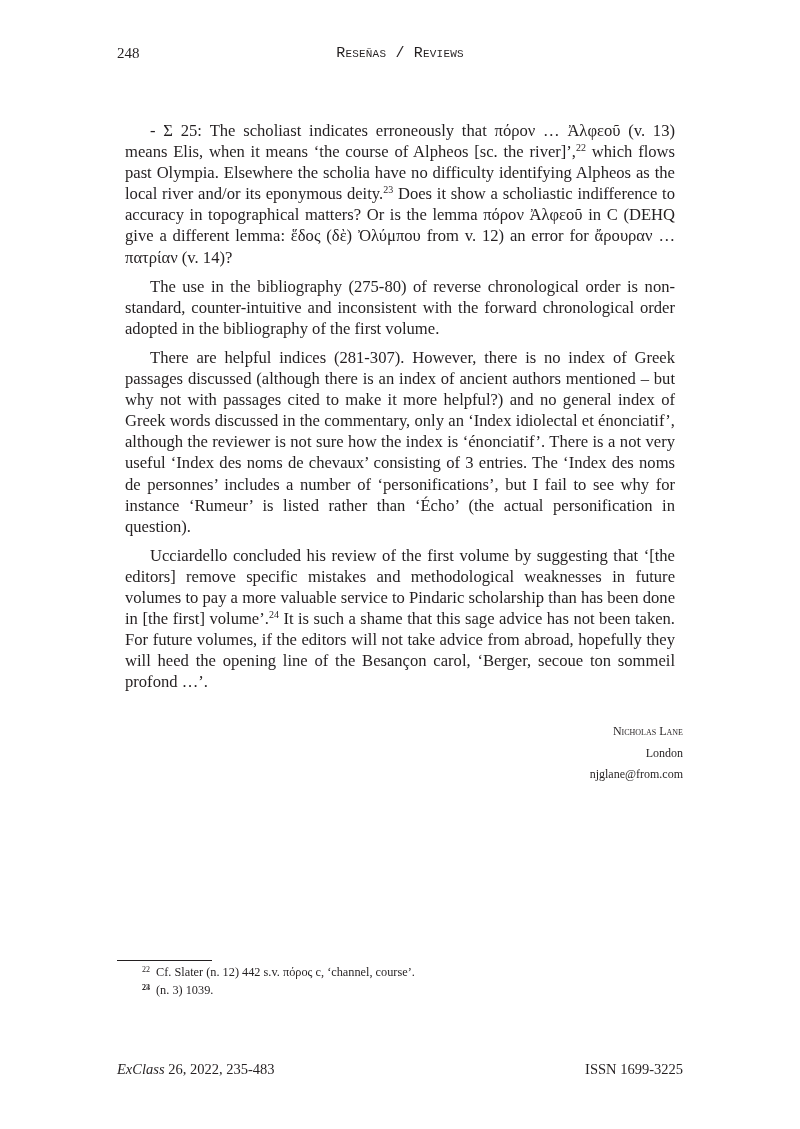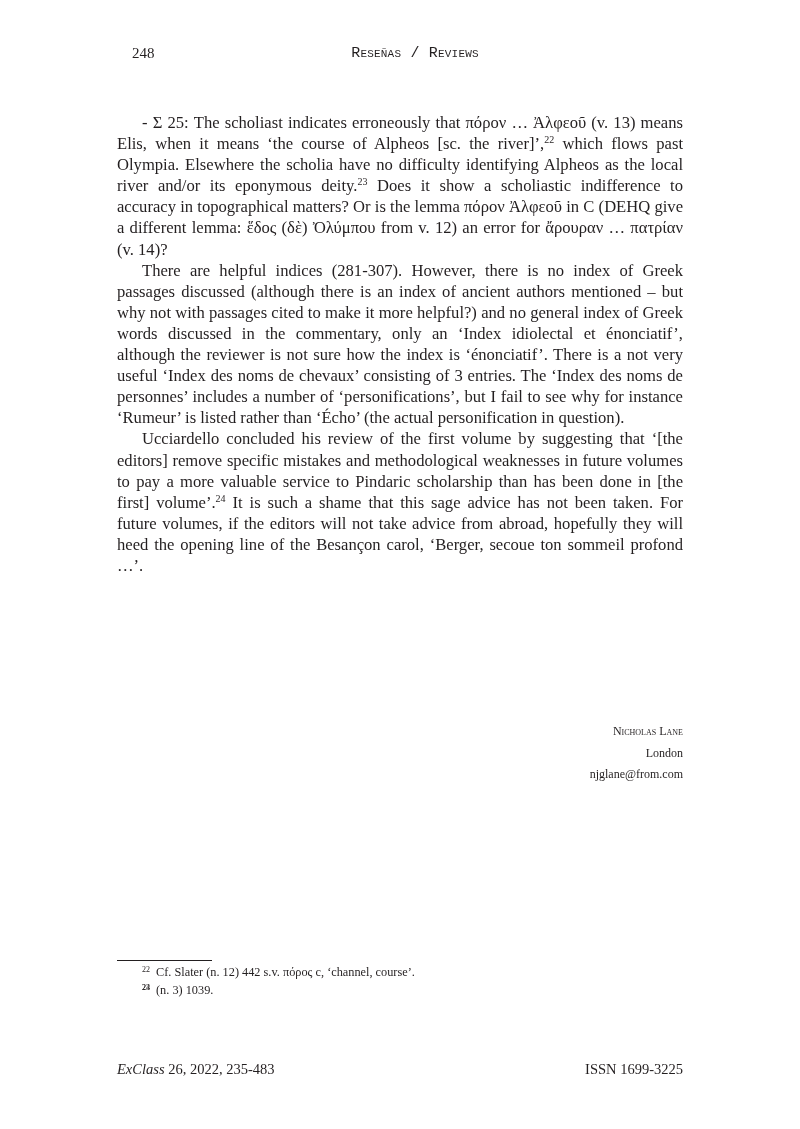--- a/index.html
+++ b/index.html
@@ -1,22 +1,22 @@
 <!DOCTYPE html>
 <html><head>
 <meta charset="utf-8">
 <style>
   html, body { margin:0; padding:0; background:#ffffff; }
   body { width:800px; height:1129px; position:relative; overflow:hidden;
          font-family:"Liberation Serif", "DejaVu Serif", serif; color:#231f20; }
-  .header { position:absolute; top:45px; left:132px; width:566px; height:22px; font-size:15px; }
+  .header { position:absolute; top:45px; left:117px; width:566px; height:22px; font-size:15px; }
   .page-num { position:absolute; left:0; top:0; }
   .running-head { position:absolute; left:0; right:0; top:0; text-align:center; font-variant:small-caps; letter-spacing:0.2px;font-family:Liberation Mono, monospace; }
   .body-text { position:absolute; top:112px; left:117px; width:566px; font-size:16.6px; line-height:21.1px; text-align:justify; }
-  .body-text p { margin:0; text-indent:25px; hyphens:none; }
+  .body-text p { margin:8px; text-indent:25px; hyphens:none; }
   sup.fn { font-size:10px; vertical-align:6px; line-height:0; }
   .signature { position:absolute; top:721px; right:117px; text-align:right; font-size:12px; line-height:21.5px; }
   .sig-name { font-variant:small-caps; }
   .fn-rule { position:absolute; top:960px; left:117px; width:95px; border-top:1px solid #231f20; }
   .footnotes { position:absolute; top:964px; left:117px; width:566px; font-size:12.3px; line-height:17.8px; }
   .footnote { padding-left:25px; position:relative; }
   .fn-num { position:absolute; left:25px; top:-3px; font-size:8px; }
   .fn-text { display:inline-block; padding-left:14px; }
   .footer { position:absolute; top:1061px; left:117px; width:566px; font-size:14.5px; }
   .footer-left { position:absolute; left:0; }
@@ -26,20 +26,21 @@
 </head>
 <body>
 
 <div class="header">
   <span class="page-num">248</span>
   <span class="running-head">Reseñas / Reviews</span>
 </div>
 
 <div class="body-text">
   <p>- Σ 25: The scholiast indicates erroneously that πόρον … Ἀλφεοῦ (v. 13) means Elis, when it means ‘the course of Alpheos [sc. the river]’,<sup class="fn">22</sup> which flows past Olympia. Elsewhere the scholia have no difficulty identifying Alpheos as the local river and/or its eponymous deity.<sup class="fn">23</sup> Does it show a scholiastic indifference to accuracy in topographical matters? Or is the lemma πόρον Ἀλφεοῦ in C (DEHQ give a different lemma: ἕδος (δὲ) Ὀλύμπου from v. 12) an error for ἄρουραν … πατρίαν (v. 14)?</p>
+  <p>The use in the bibliography (275-80) of reverse chronological order is non-standard, counter-intuitive and inconsistent with the forward chronological order adopted in the bibliography of the first volume.</p>
   <p>There are helpful indices (281-307). However, there is no index of Greek passages discussed (although there is an index of ancient authors mentioned – but why not with passages cited to make it more helpful?) and no general index of Greek words discussed in the commentary, only an ‘Index idiolectal et énonciatif’, although the reviewer is not sure how the index is ‘énonciatif’. There is a not very useful ‘Index des noms de chevaux’ consisting of 3 entries. The ‘Index des noms de personnes’ includes a number of ‘personifications’, but I fail to see why for instance ‘Rumeur’ is listed rather than ‘Écho’ (the actual personification in question).</p>
   <p>Ucciardello concluded his review of the first volume by suggesting that ‘[the editors] remove specific mistakes and methodological weaknesses in future volumes to pay a more valuable service to Pindaric scholarship than has been done in [the first] volume’.<sup class="fn">24</sup> It is such a shame that this sage advice has not been taken. For future volumes, if the editors will not take advice from abroad, hopefully they will heed the opening line of the Besançon carol, ‘Berger, secoue ton sommeil profond …’.</p>
 </div>
 
 <div class="signature">
   <div class="sig-name">Nicholas Lane</div>
   <div>London</div>
   <div>njglane@from.com</div>
 </div>
 

